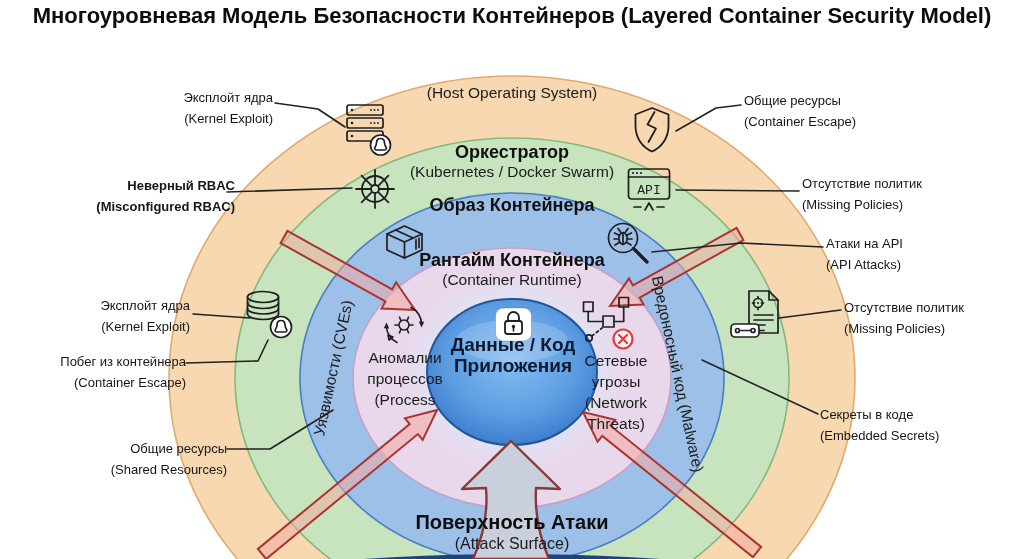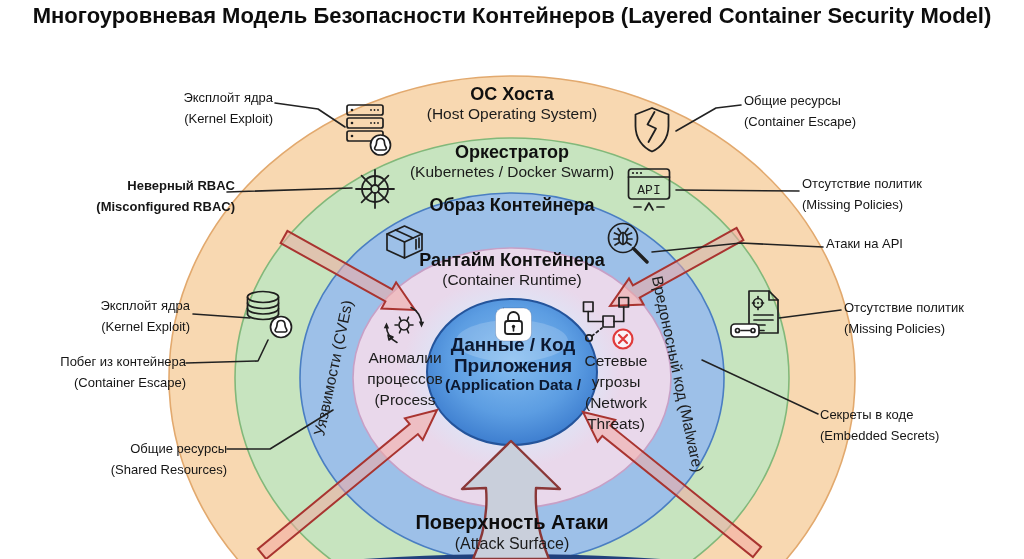--- a/index.html
+++ b/index.html
@@ -184,39 +184,37 @@
     <circle cx="24" cy="42.5" r="2"></circle>
     <path d="M31,42.5 H35"></path>
   </svg>
 
   <div class="title">
     <span>Многоуровневая Модель Безопасности Контейнеров</span>
     <span>(Layered Container Security Model)</span>
   </div>
 
   <div class="ringlbl" style="top:84px;">
-    <span class="ru">ОС Хоста</span>
     <span class="en">(Host Operating System)</span>
   </div>
   <div class="ringlbl" style="top:142px;">
     <span class="ru">Оркестратор</span>
     <span class="en">(Kubernetes / Docker Swarm)</span>
   </div>
   <div class="ringlbl" style="top:195px;">
     <span class="ru">Образ Контейнера</span>
   </div>
   <div class="ringlbl" style="top:250px;">
     <span class="ru">Рантайм Контейнера</span>
     <span class="en">(Container Runtime)</span>
   </div>
 
   <div class="corelbl">
     <span class="ru">Данные / Код</span>
     <span class="ru">Приложения</span>
-    <span class="en">(Application Data /</span>
   </div>
 
   <div class="innerlbl" style="left:350px;top:347px;width:110px;">
     <span>Аномалии</span>
     <span>процессов</span>
     <span>(Process</span>
   </div>
   <div class="innerlbl" style="left:564px;top:350px;width:104px;">
     <span>Сетевые</span>
     <span>угрозы</span>
@@ -256,20 +254,21 @@
   <div class="lbl" style="left:744px;top:90px;width:240px;">
     <span>Общие ресурсы</span>
     <span>(Container Escape)</span>
   </div>
   <div class="lbl" style="left:802px;top:173px;width:220px;">
     <span>Отсутствие политик</span>
     <span>(Missing Policies)</span>
   </div>
   <div class="lbl" style="left:826px;top:233px;width:190px;">
     <span>Атаки на API</span>
+    <span>(API Attacks)</span>
   </div>
   <div class="lbl" style="left:844px;top:297px;width:180px;">
     <span>Отсутствие политик</span>
     <span>(Missing Policies)</span>
   </div>
   <div class="lbl" style="left:820px;top:404px;width:200px;">
     <span>Секреты в коде</span>
     <span>(Embedded Secrets)</span>
   </div>
 

